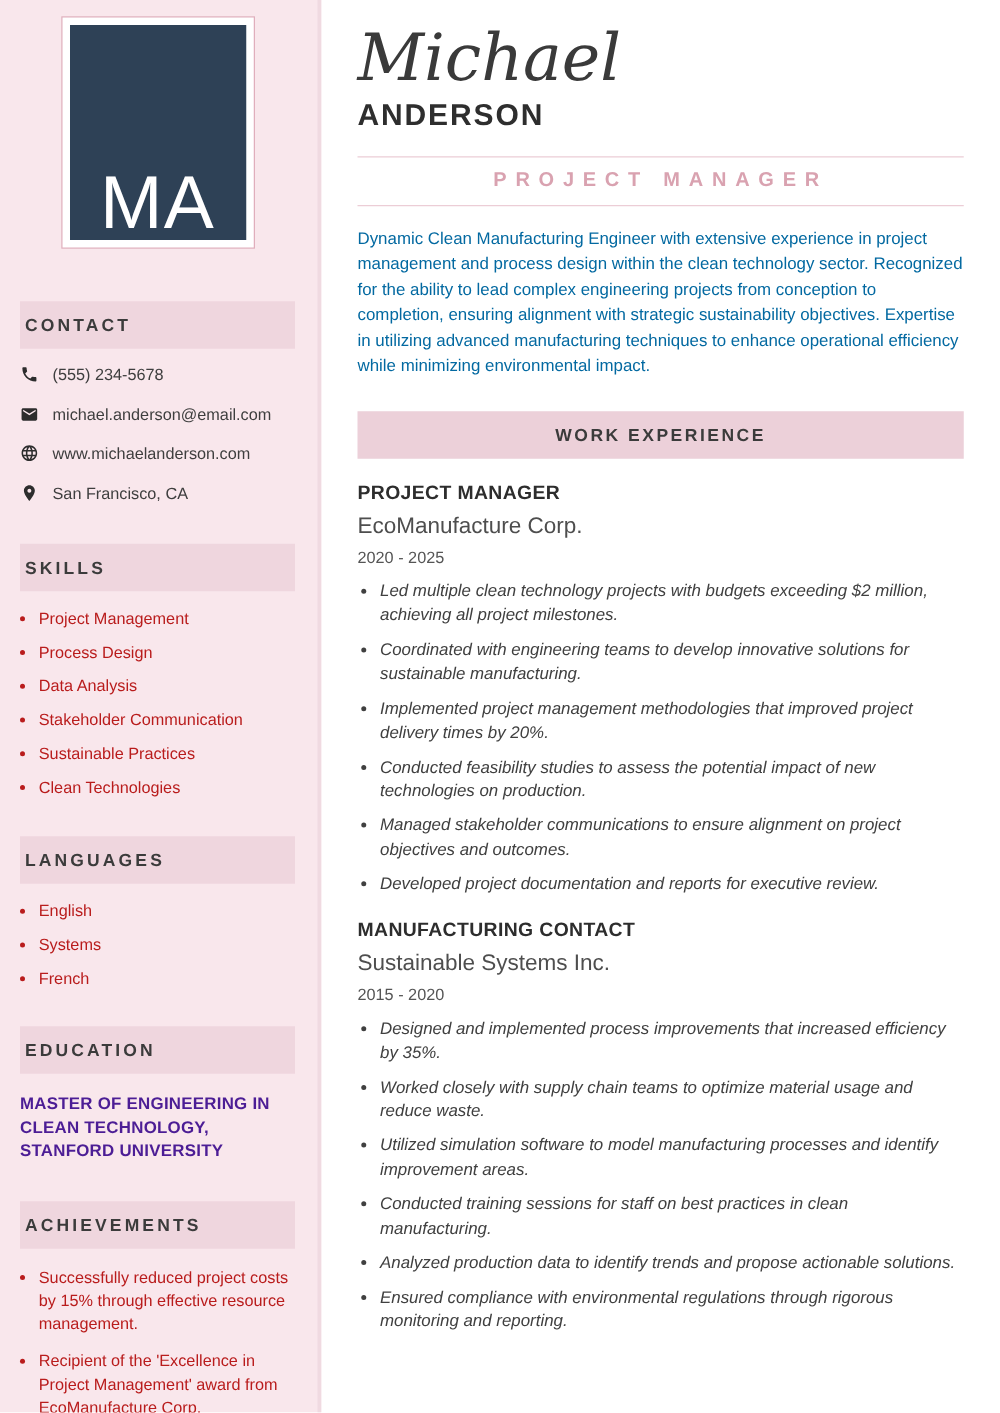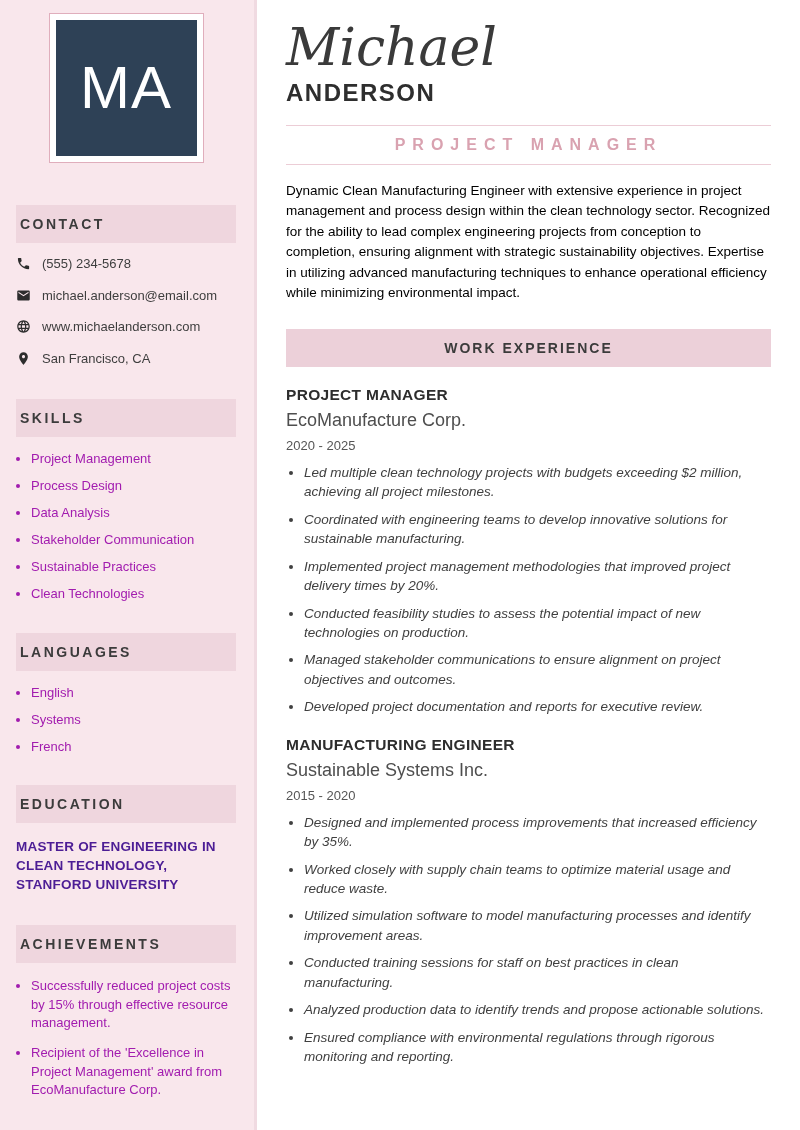--- a/index.html
+++ b/index.html
@@ -20,22 +20,22 @@
     border-right: 3px solid #f0dae1;
     padding: 13px 18px 20px 16px;
   }
   .avatar-frame {
     width: 155px; margin: 0 auto;
     background: #ffffff;
     border: 1px solid #e0aebc;
     padding: 6px;
   }
   .avatar-inner {
-    background: #2e4156; height: 136px;
-    display: flex; align-items: center; justify-content: center;
+    background: #2e4156; height: 172px;
+    display: flex; align-items: flex-end; justify-content: center;
   }
   .avatar-inner span {
     color: #ffffff; font-size: 60px; letter-spacing: 1px; font-weight: 500;
     line-height: 1;
   }
   .band {
     background: #efd6de;
     text-align: left;
     font-weight: bold; font-size: 14px; letter-spacing: 2.5px;
     color: #3b3b3b;
@@ -48,21 +48,21 @@
     display: flex; align-items: flex-start; gap: 11px;
     margin: 13px 0; font-size: 13px; color: #3e3e3e;
     line-height: 1.2;
   }
   .c-row svg { flex: 0 0 auto; fill: #2d2d2d; }
   ul.side-list {
     margin: 14px 0 0 0; padding-left: 15px;
     list-style: disc;
   }
   ul.side-list li {
-    font-size: 13px; color: #a21caf; margin-bottom: 10px; line-height: 1.3;
+    font-size: 13px; color: #b91c1c; margin-bottom: 10px; line-height: 1.3;
   }
   ul.side-list.wrap li { margin-bottom: 12px; line-height: 1.42; }
   .edu-text {
     margin-top: 15px;
     font-weight: bold; font-size: 13.5px; line-height: 1.4;
     color: #4c1d95; letter-spacing: 0.2px;
   }
 
   
   .main { flex: 1; padding: 18px 29px 20px 29px; }
@@ -78,21 +78,21 @@
   }
   .rule { border-top: 1px solid #eccdd6; margin-top: 18px; }
   .banner {
     text-align: center;
     color: #d9a2b0;
     font-weight: bold; font-size: 16px; letter-spacing: 7px;
     padding: 10px 0;
   }
   .summary {
     margin: 16px 0 0 0;
-    font-size: 13.5px; line-height: 1.52; color: #000000;
+    font-size: 13.5px; line-height: 1.52; color: #0369a1;
   }
   .work-band {
     background: #ecd0d9;
     text-align: center;
     font-weight: bold; font-size: 14px; letter-spacing: 2px;
     color: #3b3b3b;
     padding: 11px 0;
     margin-top: 25px;
   }
   .job { margin-top: 19px; }
@@ -200,21 +200,21 @@
           <li>Led multiple clean technology projects with budgets exceeding $2 million, achieving all project milestones.</li>
             <li>Coordinated with engineering teams to develop innovative solutions for sustainable manufacturing.</li>
             <li>Implemented project management methodologies that improved project delivery times by 20%.</li>
             <li>Conducted feasibility studies to assess the potential impact of new technologies on production.</li>
             <li>Managed stakeholder communications to ensure alignment on project objectives and outcomes.</li>
             <li>Developed project documentation and reports for executive review.</li>
           </ul>
         </section>
 
         <section class="job">
-          <div class="role">MANUFACTURING ENGINEER</div>
+          <div class="role">MANUFACTURING CONTACT</div>
           <div class="company">Sustainable Systems Inc.</div>
           <div class="dates">2015 - 2020</div>
           <ul class="bullets">
 
           <li>Designed and implemented process improvements that increased efficiency by 35%.</li>
             <li>Worked closely with supply chain teams to optimize material usage and reduce waste.</li>
             <li>Utilized simulation software to model manufacturing processes and identify improvement areas.</li>
             <li>Conducted training sessions for staff on best practices in clean manufacturing.</li>
             <li>Analyzed production data to identify trends and propose actionable solutions.</li>
             <li>Ensured compliance with environmental regulations through rigorous monitoring and reporting.</li>

